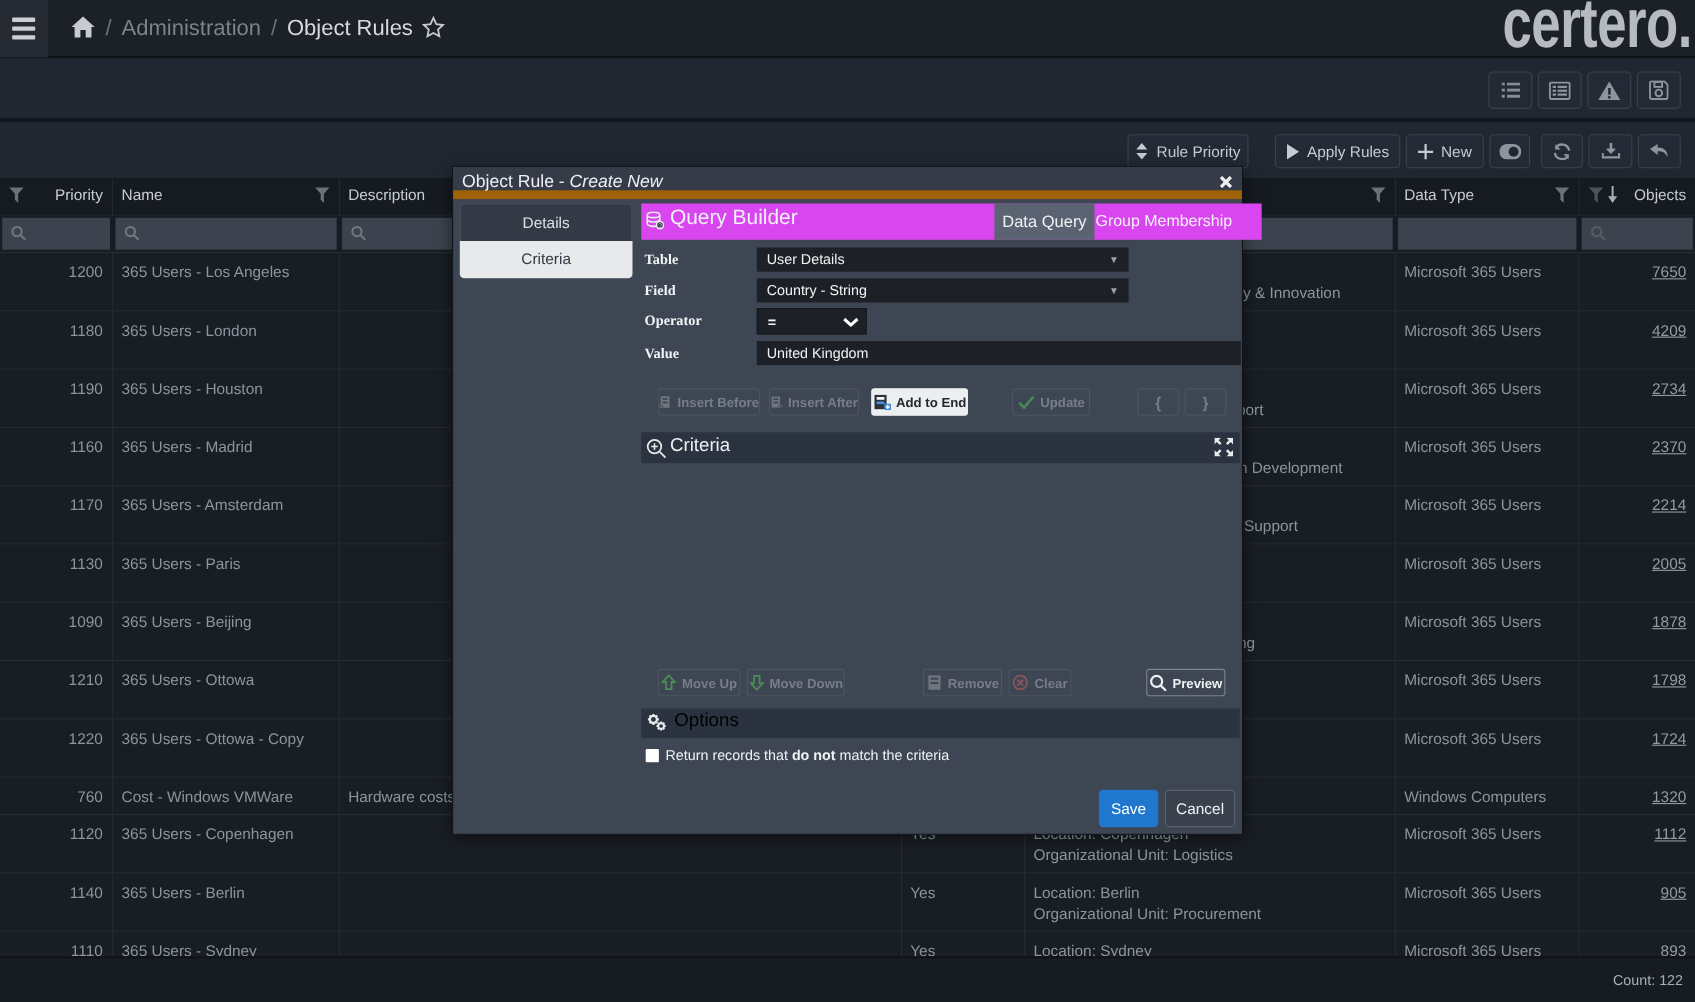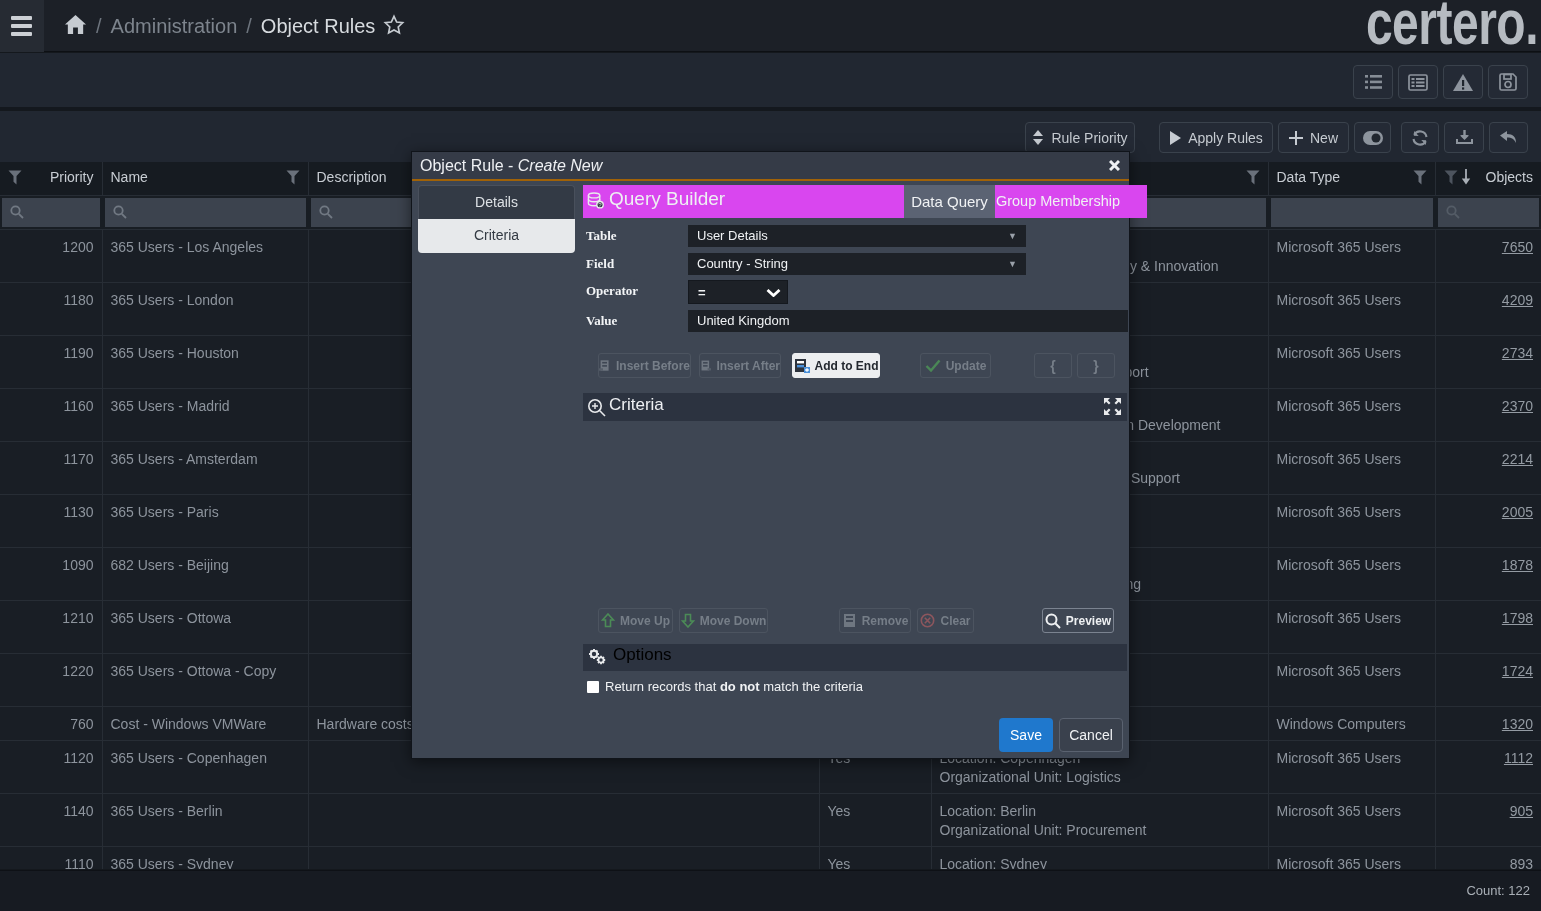--- a/index.html
+++ b/index.html
@@ -47,21 +47,21 @@
 tr.row td { background:#191e25; }
 table.grid td.num, table.grid th.num { text-align:right; }
 a.obj { color:#949ba3; text-decoration:underline; }
 .funnel { display:inline-block; vertical-align:-2px; }
 .mag { opacity:.85; }
 .footer { position:absolute; top:870px; left:0; width:1541px; height:41px; background:#171b22; border-top:1px solid #0e1116; }
 .footer .cnt { position:absolute; right:11px; top:12px; font-size:13px; color:#a9afb6; }
 
 
 .modal { position:absolute; left:411px; top:151px; width:719px; height:608px; background:#3e4653; border:1px solid #10141a; box-shadow:0 3px 14px rgba(0,0,0,.5); z-index:50; }
-.mtitle { position:absolute; left:0; top:0; width:100%; height:29px; background:#353b47; border-bottom:2px solid #a16207; color:#eef0f3; font-size:16px; line-height:27px; padding-left:8px; }
+.mtitle { position:absolute; left:0; top:0; width:100%; height:29px; background:#353b47; border-bottom:8px solid #a16207; color:#eef0f3; font-size:16px; line-height:27px; padding-left:8px; }
 .mclose { position:absolute; right:9px; top:8px; }
 .mbody { position:absolute; left:0; top:29px; width:717px; height:577px; }
 
 .stab { position:absolute; left:6px; width:157px; height:34px; text-align:center; font-size:14px; line-height:33px; }
 .stab1 { top:4px; background:#333a45; color:#dde1e5; border:1px solid #49505c; border-bottom:none; border-radius:4px 4px 0 0; }
 .stab2 { top:38px; background:#e7e9eb; color:#333a43; border-radius:0 0 4px 4px; }
 .qbbar { position:absolute; left:171px; top:4px; width:564px; height:33px; background:#d946ef; color:#eef0f3; }
 .qbic { position:absolute; left:4px; top:7px; }
 .qbt { position:absolute; left:26px; top:3px; font-size:19px; }
 .qtab { position:absolute; top:0; height:33px; font-size:15px; line-height:33px; text-align:center; color:#f0f2f4; white-space:nowrap; }
@@ -381,21 +381,21 @@
             <td class="num">1130</td>
             <td>365 Users - Paris</td>
             <td></td>
             <td>Yes</td>
             <td>Location: Paris<br>Organizational Unit: Sales</td>
             <td>Microsoft 365 Users</td>
             <td class="num"><a class="obj">2005</a></td>
           </tr>
 <tr class="row" style="height:53px">
             <td class="num">1090</td>
-            <td>682 Users - Beijing</td>
+            <td>365 Users - Beijing</td>
             <td></td>
             <td>Yes</td>
             <td>Location: Beijing<br>Organizational Unit: Engineering</td>
             <td>Microsoft 365 Users</td>
             <td class="num"><a class="obj">1878</a></td>
           </tr>
 <tr class="row" style="height:53px">
             <td class="num">1210</td>
             <td>365 Users - Ottowa</td>
             <td></td>

